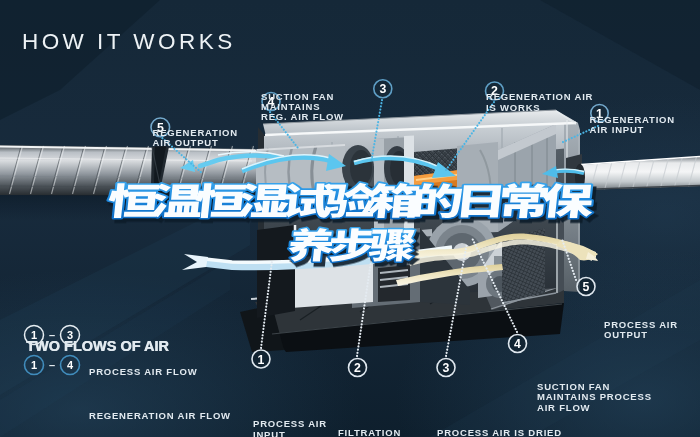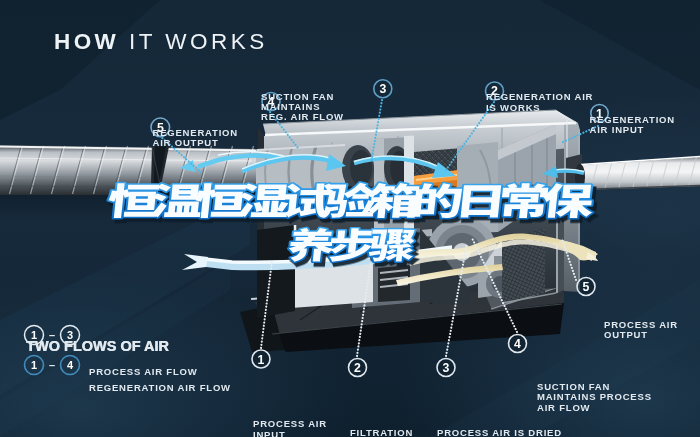--- a/index.html
+++ b/index.html
@@ -1,18 +1,18 @@
 <!DOCTYPE html>
 <html><head><meta charset="utf-8">
 <style>
 html,body{margin:0;padding:0;background:#0e2130;}
 #stage{position:relative;width:700px;height:437px;overflow:hidden;font-family:"Liberation Sans",sans-serif;background:#15293a;}
 .lbl{position:absolute;color:#e2eaf0;font-weight:bold;font-size:9.5px;letter-spacing:.8px;line-height:10.4px;white-space:pre;margin-top:40px;}
 #title{position:absolute;left:22px;top:28.8px;color:#edf2f5;font-size:22.5px;letter-spacing:3.5px;font-weight:400;}
-#title b{font-weight:bold;letter-spacing:3.4px;margin-left:32px;}
+#title b{font-weight:normal;letter-spacing:3.4px;}
 </style></head>
 <body>
 <div id="stage">
 <svg width="700" height="437" viewBox="0 0 700 437" style="position:absolute;left:0;top:0">
 <defs>
 <linearGradient id="bgg" x1="0" y1="0" x2="0" y2="1">
  <stop offset="0" stop-color="#152838"></stop>
           <stop offset=".45" stop-color="#182b3d"></stop>
           <stop offset="1" stop-color="#0e1f2d"></stop>
 </linearGradient>
@@ -392,18 +392,18 @@
 IS WORKS</div>
 <div class="lbl" style="left:589.5px;top:75px">REGENERATION
 AIR INPUT</div>
 <div class="lbl" style="left:604px;top:279.6px">PROCESS AIR
 OUTPUT</div>
 <div class="lbl" style="left:537px;top:342px">SUCTION FAN
 MAINTAINS PROCESS
 AIR FLOW</div>
 <div class="lbl" style="left:253px;top:379.1px">PROCESS AIR
 INPUT</div>
-<div class="lbl" style="left:350px;top:387.6px">FILTRATION</div>
+<div class="lbl" style="left:338px;top:387.6px">FILTRATION</div>
 <div class="lbl" style="left:437px;top:387.6px">PROCESS AIR IS DRIED
 BY THE ROTOR</div>
 <div class="lbl" style="left:26px;top:299px;font-size:14.5px;letter-spacing:0px;line-height:14px;font-weight:bold;text-shadow:.5px 0 0 #dde5ec">TWO FLOWS OF AIR</div>
 <div class="lbl" style="left:89px;top:327px">PROCESS AIR FLOW</div>
-<div class="lbl" style="left:89px;top:343px">REGENERATION AIR FLOW</div>
+<div class="lbl" style="left:89px;top:371px">REGENERATION AIR FLOW</div>
 </div>
 </body></html>

